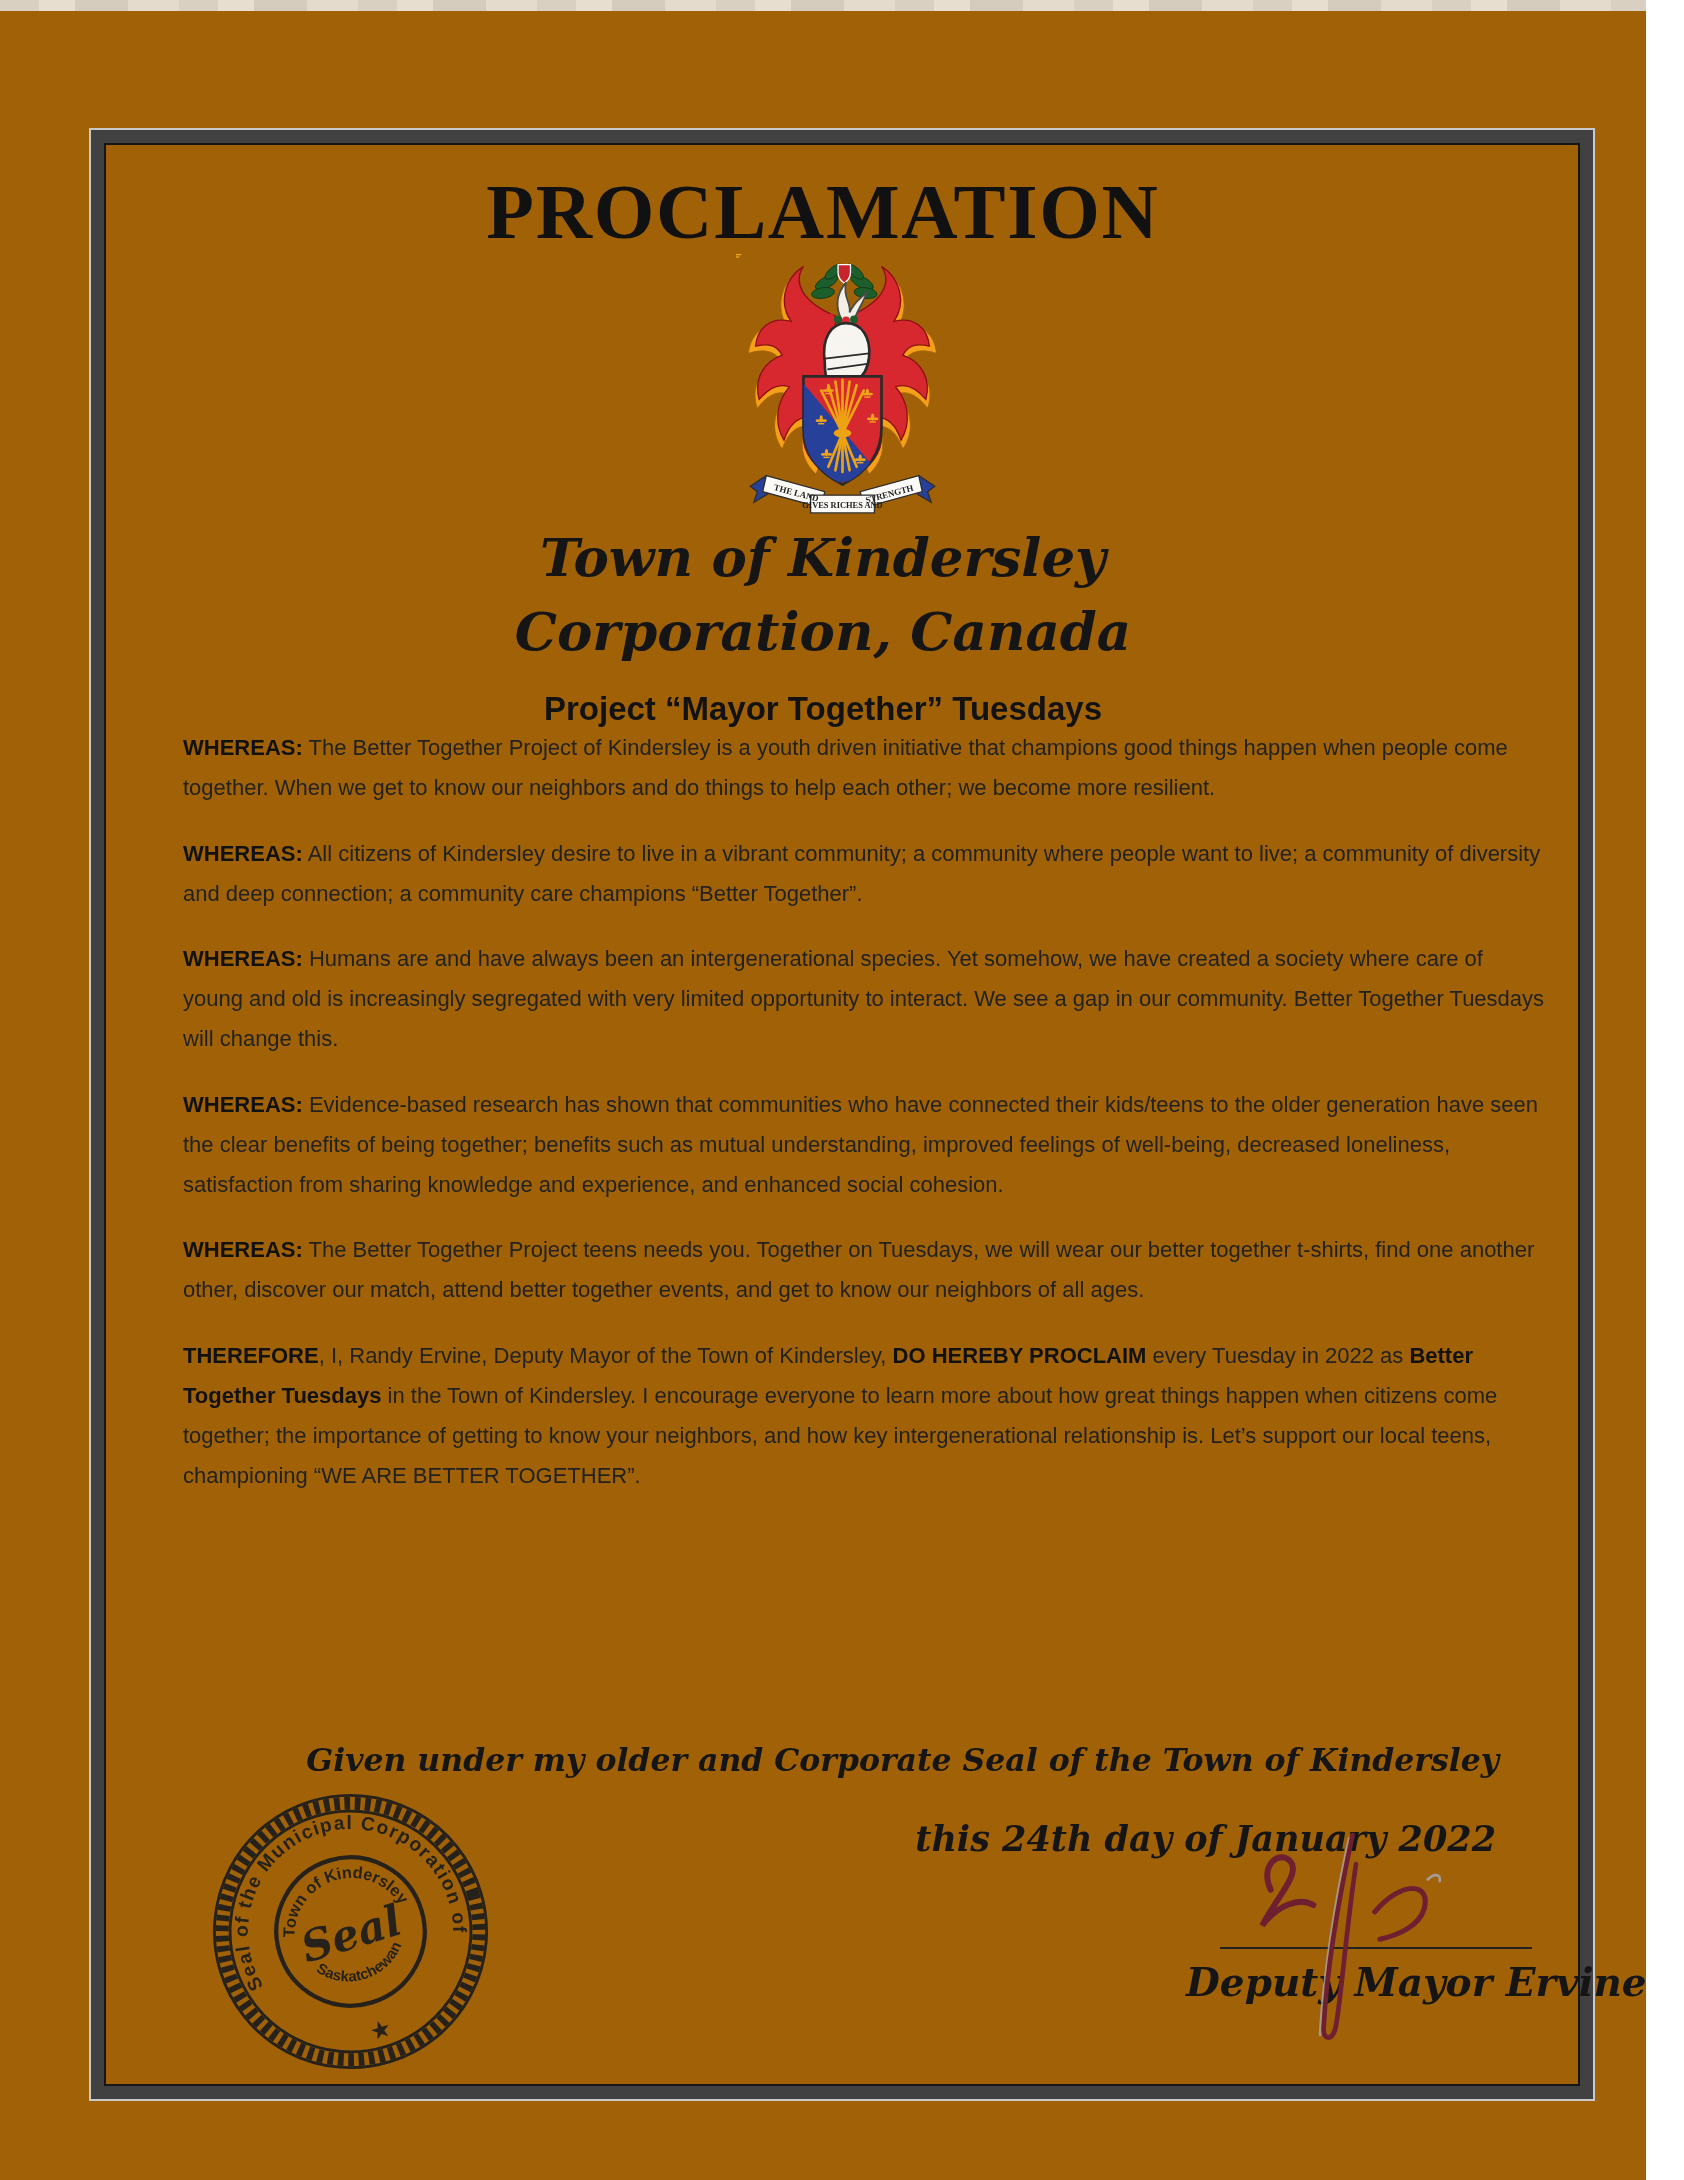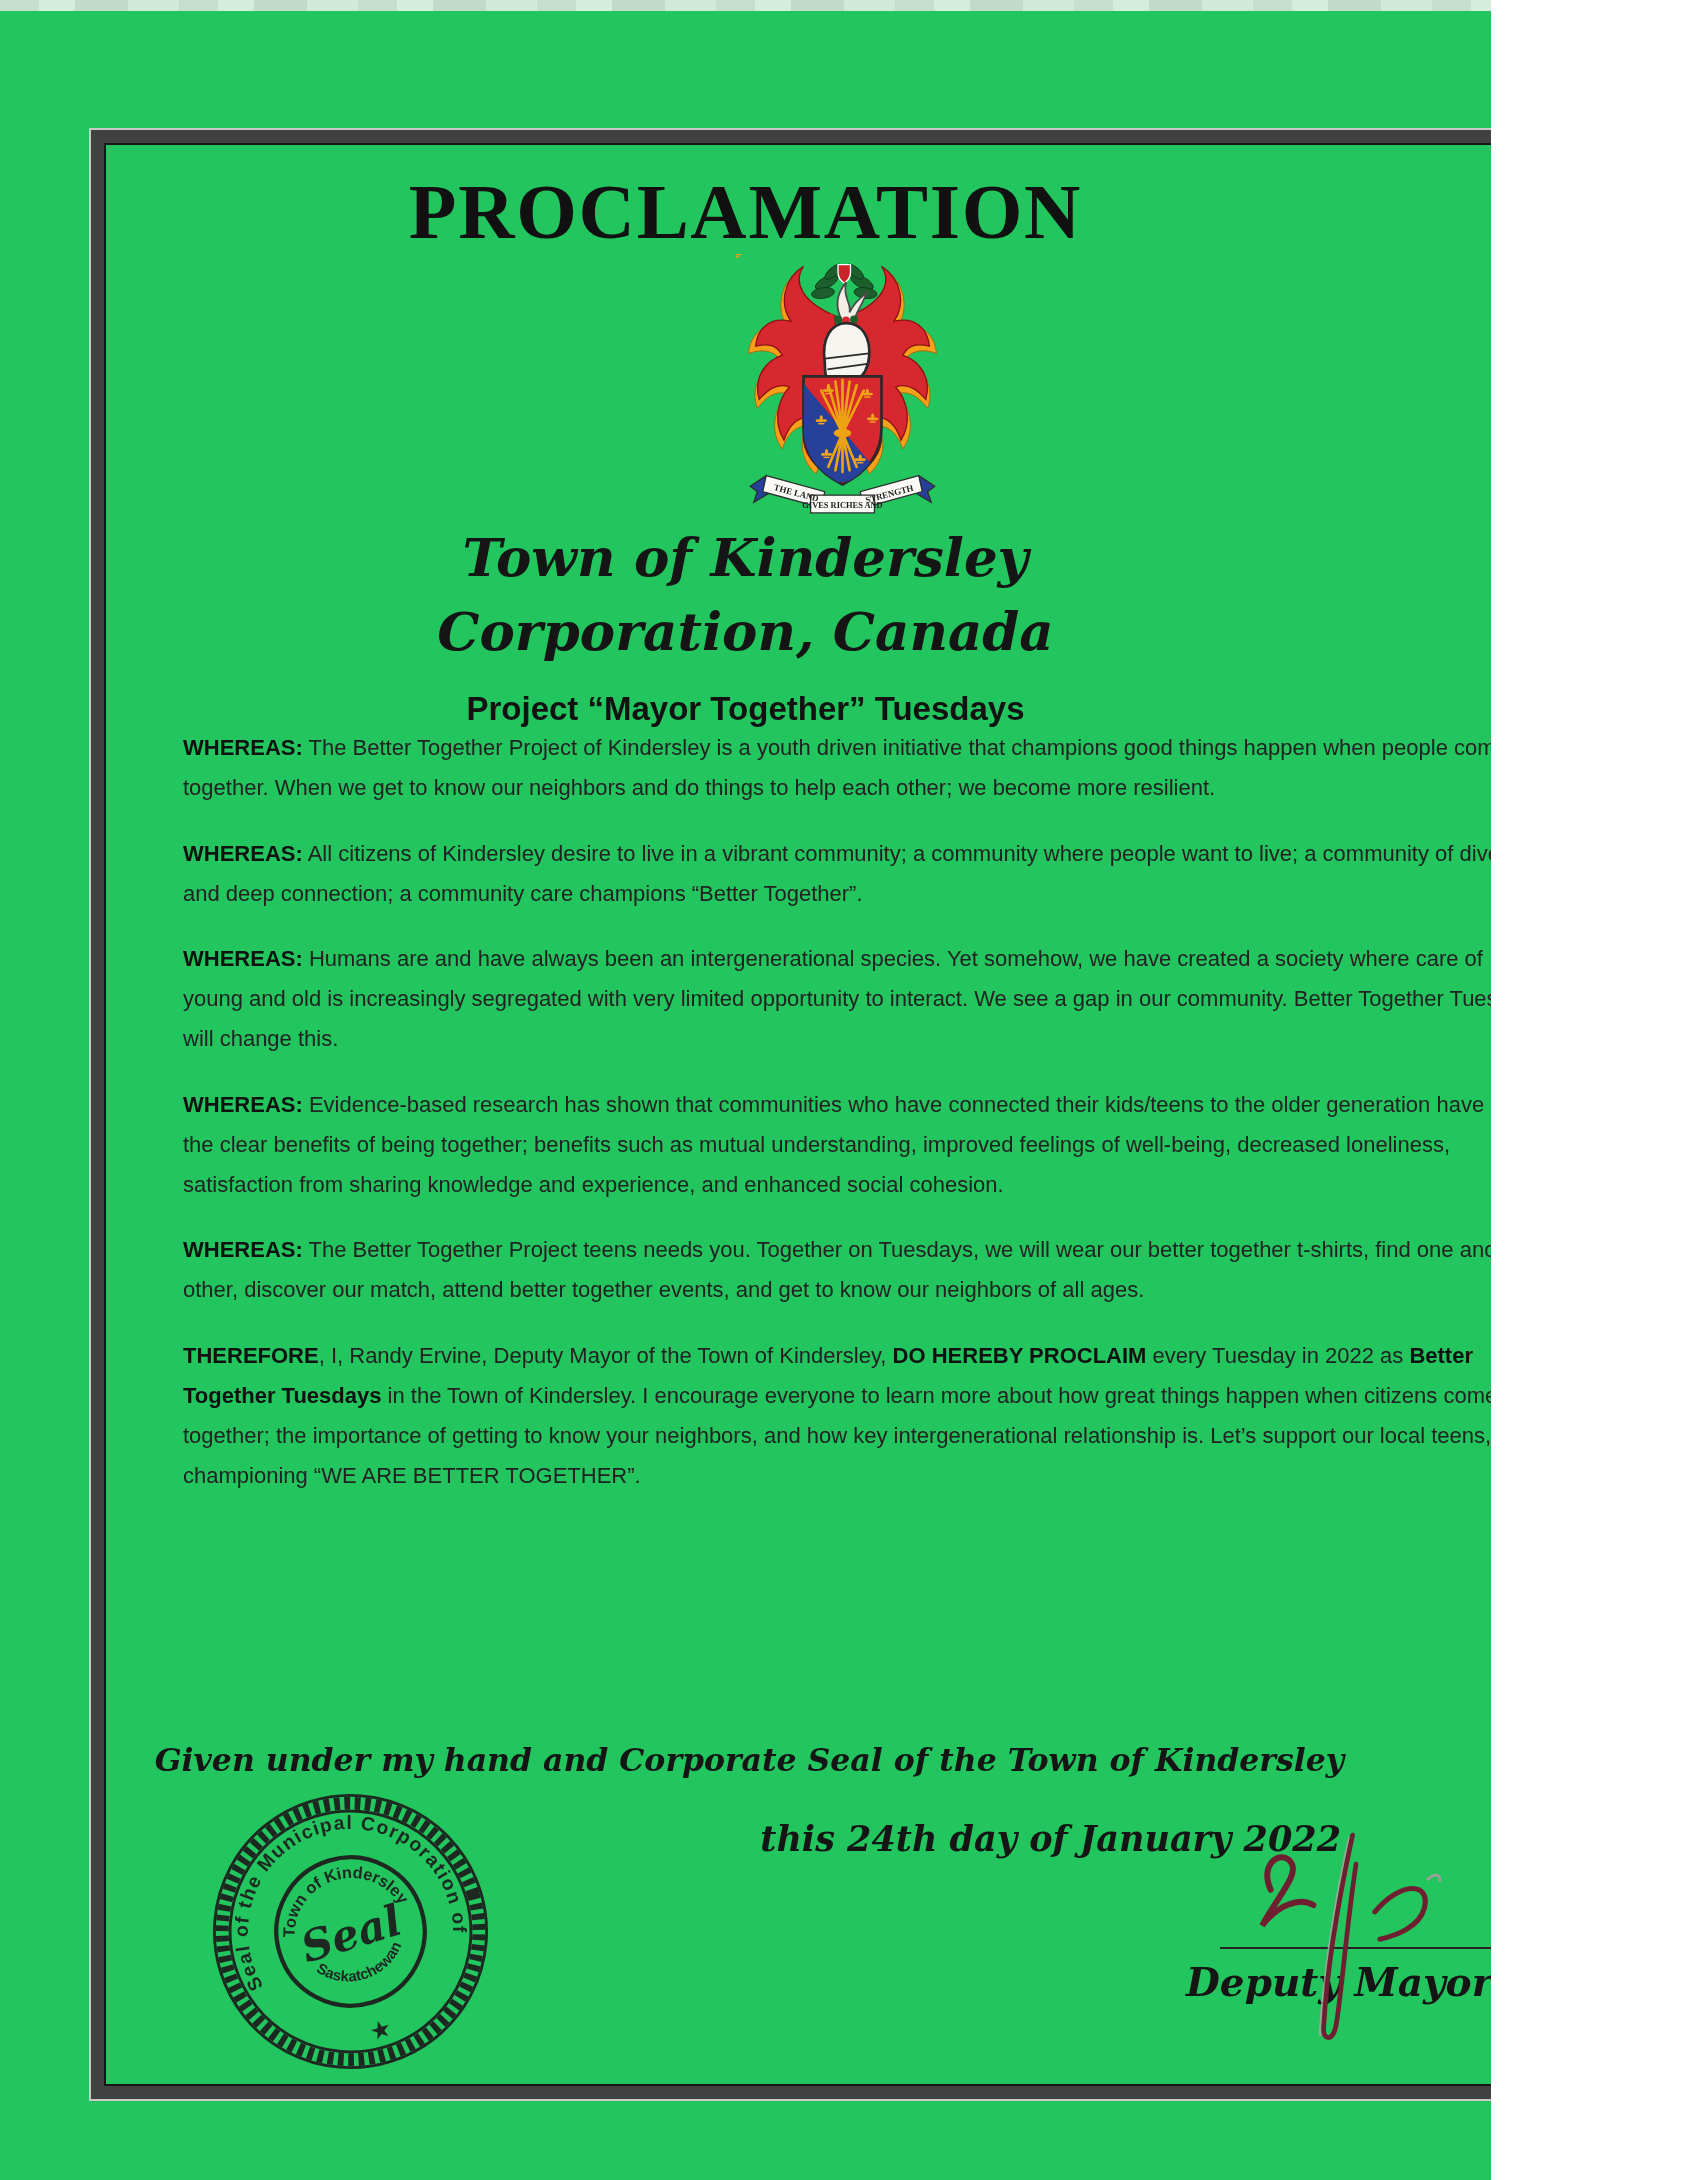--- a/index.html
+++ b/index.html
@@ -1,17 +1,17 @@
 <!DOCTYPE html>
 <html style="font-size:13.6px"><head>
 <meta charset="utf-8">
 <style>
   html,body{margin:0;padding:0;background:#ffffff;}
   #page{
-    position:relative;width:1491px;height:2181px;background:#22c55e;overflow:hidden;
+    position:relative;width:1646px;height:2181px;background:#a16207;overflow:hidden;
     font-family:"Liberation Sans",sans-serif;color:#1c1c1c;
   }
   .scan-band{
     position:absolute;top:0;left:0;width:100%;height:11px;
     background:repeating-linear-gradient(90deg,#e3e3e3 0 39px,#f4f4f4 39px 75px,#dedede 75px 128px,#f0f0f0 128px 179px);
     opacity:.85;
   }
   
   .frame{position:absolute;left:89px;top:128px;width:1506px;height:1973px;border:2.6px solid #c9c9c9;box-sizing:border-box;}
   .frame-mid{position:absolute;inset:0;border:13.6px solid #414141;}
@@ -145,21 +145,21 @@
     <p><b>WHEREAS:</b><span> The Better Together Project of Kindersley is a youth driven initiative that champions good things happen when people come together. When we get to know our neighbors and do things to help each other; we become more resilient.</span></p>
     <p><b>WHEREAS:</b><span> All citizens of Kindersley desire to live in a vibrant community; a community where people want to live; a community of diversity and deep connection; a community care champions “Better Together”.</span></p>
     <p><b>WHEREAS:</b><span> Humans are and have always been an intergenerational species. Yet somehow, we have created a society where care of young and old is increasingly segregated with very limited opportunity to interact. We see a gap in our community. Better Together Tuesdays will change this.</span></p>
     <p><b>WHEREAS:</b><span> Evidence-based research has shown that communities who have connected their kids/teens to the older generation have seen the clear benefits of being together; benefits such as mutual understanding, improved feelings of well-being, decreased loneliness, satisfaction from sharing knowledge and experience, and enhanced social cohesion.</span></p>
     <p><b>WHEREAS:</b><span> The Better Together Project teens needs you. Together on Tuesdays, we will wear our better together t-shirts, find one another other, discover our match, attend better together events, and get to know our neighbors of all ages.</span></p>
     <p>
       <b>THEREFORE</b><span>, I, Randy Ervine, Deputy Mayor of the Town of Kindersley, </span><b>DO HEREBY PROCLAIM</b><span> every Tuesday in 2022 as </span><b>Better Together Tuesdays</b><span> in the Town of Kindersley. I encourage everyone to learn more about how great things happen when citizens come together; the importance of getting to know your neighbors, and how key intergenerational relationship is. Let’s support our local teens, championing “WE ARE BETTER TOGETHER”.</span>
     </p>
   </div>
 
-  <div class="given-line script">Given under my hand and Corporate Seal of the Town of Kindersley</div>
+  <div class="given-line script">Given under my older and Corporate Seal of the Town of Kindersley</div>
   <div class="date-line script">this 24th day of January 2022</div>
 
   <svg class="signature" viewBox="0 0 300 252" aria-hidden="true">
     <g fill="none" stroke-linecap="round">
       <path d="M176,10 C160,80 146,170 142,240" stroke="#aca4a4" stroke-width="3.5" opacity=".8"></path>
       <path d="M84,70 C70,40 96,22 108,38 C118,52 92,78 74,112 C92,88 118,78 134,88" stroke="#6e2030" stroke-width="7"></path>
       <path d="M180,6 C166,70 150,160 146,232 C145,246 156,248 160,232 C166,204 172,120 184,40" stroke="#6e2030" stroke-width="5.5"></path>
       <path d="M206,96 C238,58 272,62 264,92 C258,114 230,124 212,128" stroke="#6e2030" stroke-width="6"></path>
       <path d="M268,58 C276,50 284,52 282,60" stroke="#a59c9c" stroke-width="3"></path>
     </g>

